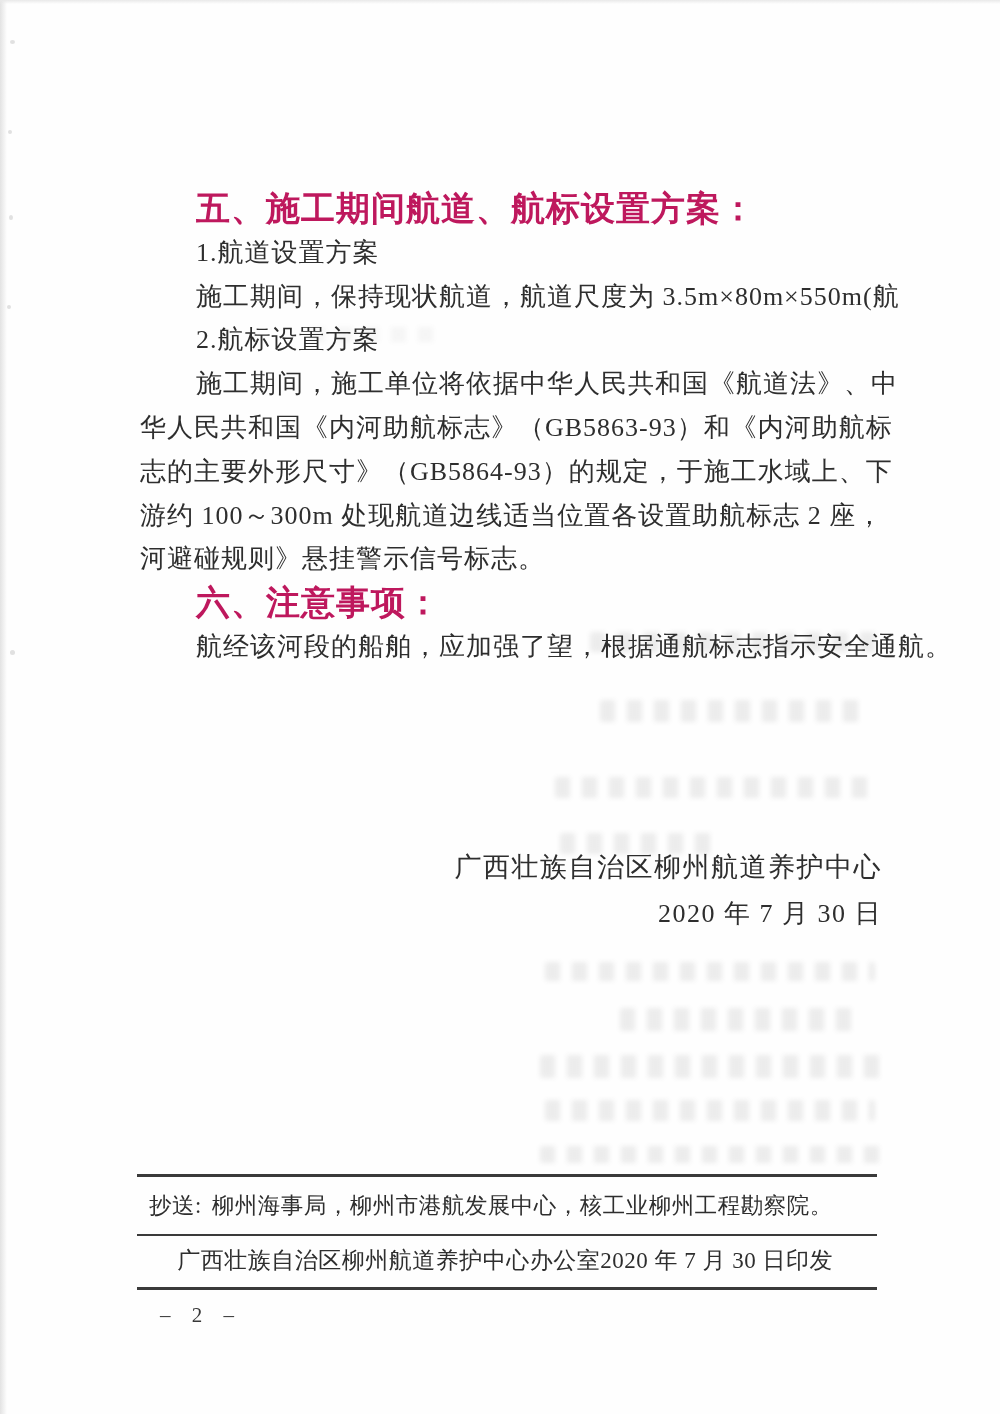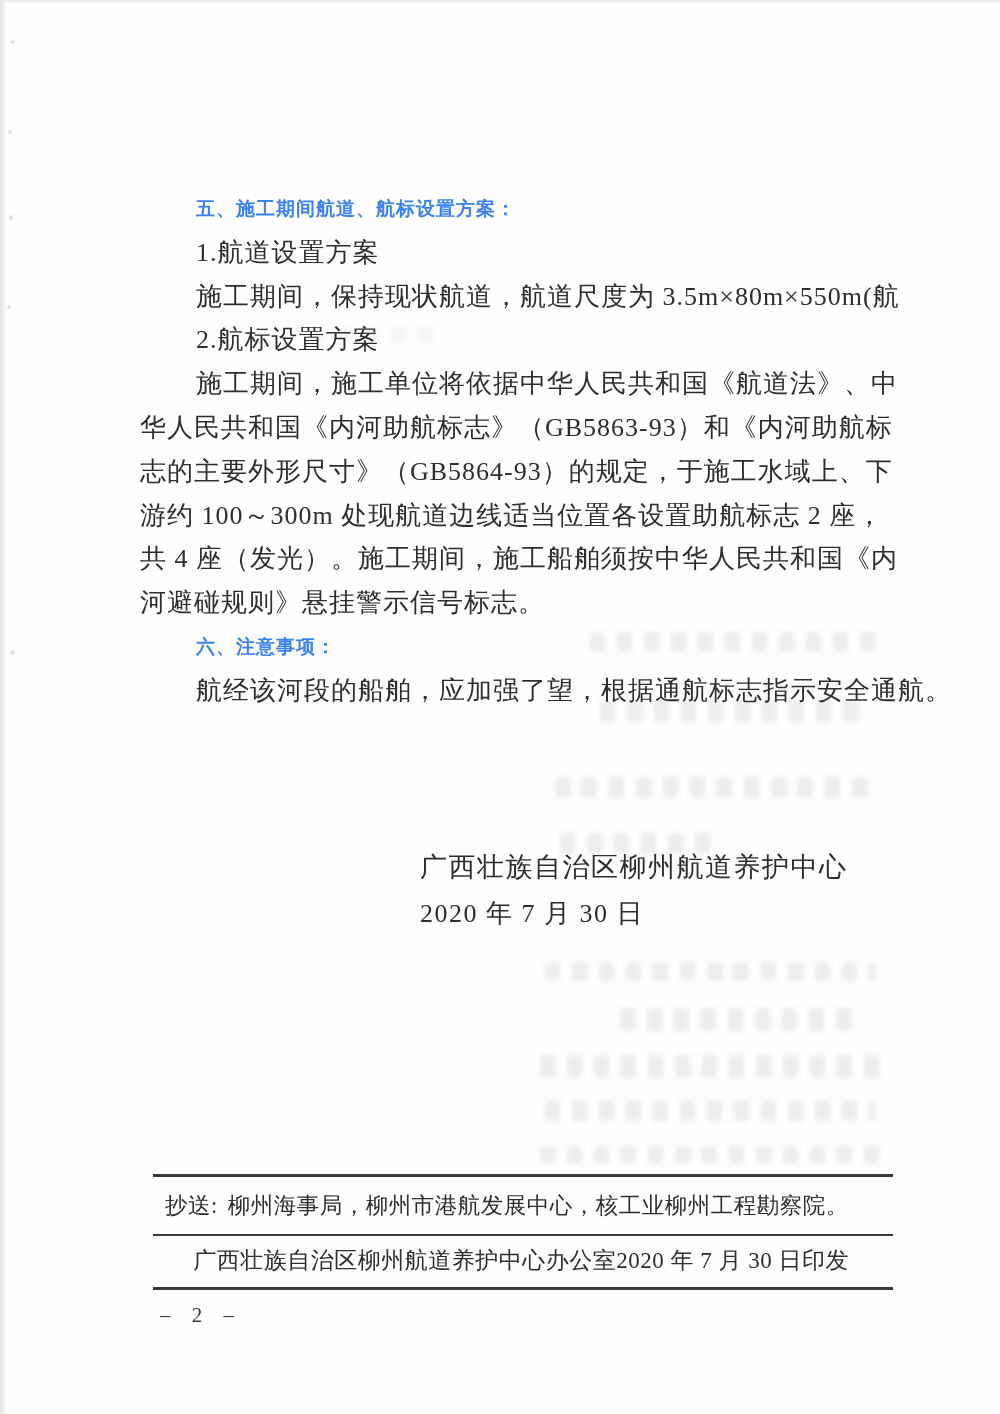--- a/index.html
+++ b/index.html
@@ -41,37 +41,37 @@
   }
   .line {
     height: 43.8px;
     line-height: 43.8px;
     white-space: nowrap;
   }
   .indent { text-indent: 56px; }
   .h {
     font-family: Liberation Sans, sans-serif;
     font-weight: 700;
-    font-size: 19px;
-    color: #3b82f6;
+    font-size: 34px;
+    color: #be185d;
   }
   
   .signature {
     position: absolute;
     left: 420px; top: 845px; width: 462px;
-    text-align: left;
+    text-align: right;
     font-size: 27px;
     letter-spacing: 1.5px;
   }
   .signature .sig-org { height: 45px; line-height: 45px; white-space: nowrap; }
   .signature .sig-date { height: 45px; line-height: 45px; margin-top: 1px; font-size: 26px; }
   
   .footer {
     position: absolute;
-    left: 153px; top: 1174px; width: 740px;
+    left: 137px; top: 1174px; width: 740px;
     font-size: 22.5px;
     letter-spacing: 0.5px;
   }
   .rule { width: 100%; background: #3a3a3a; }
   .rule.thick { height: 3px; }
   .rule.thin { height: 2px; }
   .cc-line {
     padding: 13px 4px 13px 12px;
     white-space: nowrap;
   }
@@ -118,21 +118,20 @@
 
   <div class="main-text">
     <div class="line indent h">五、施工期间航道、航标设置方案：</div>
     <div class="line indent">1.航道设置方案</div>
     <div class="line indent">施工期间，保持现状航道，航道尺度为 3.5m×80m×550m(航</div>
     <div class="line indent">2.航标设置方案</div>
     <div class="line indent">施工期间，施工单位将依据中华人民共和国《航道法》、中</div>
     <div class="line">华人民共和国《内河助航标志》（GB5863-93）和《内河助航标</div>
     <div class="line">志的主要外形尺寸》（GB5864-93）的规定，于施工水域上、下</div>
     <div class="line">游约 100～300m 处现航道边线适当位置各设置助航标志 2 座，</div>
-    <div class="line">共 4 座（发光）。施工期间，施工船舶须按中华人民共和国《内</div>
     <div class="line">河避碰规则》悬挂警示信号标志。</div>
     <div class="line indent h">六、注意事项：</div>
     <div class="line indent">航经该河段的船舶，应加强了望，根据通航标志指示安全通航。</div>
   </div>
 
   <div class="signature">
     <div class="sig-org">广西壮族自治区柳州航道养护中心</div>
     <div class="sig-date">2020 年 7 月 30 日</div>
   </div>
 

